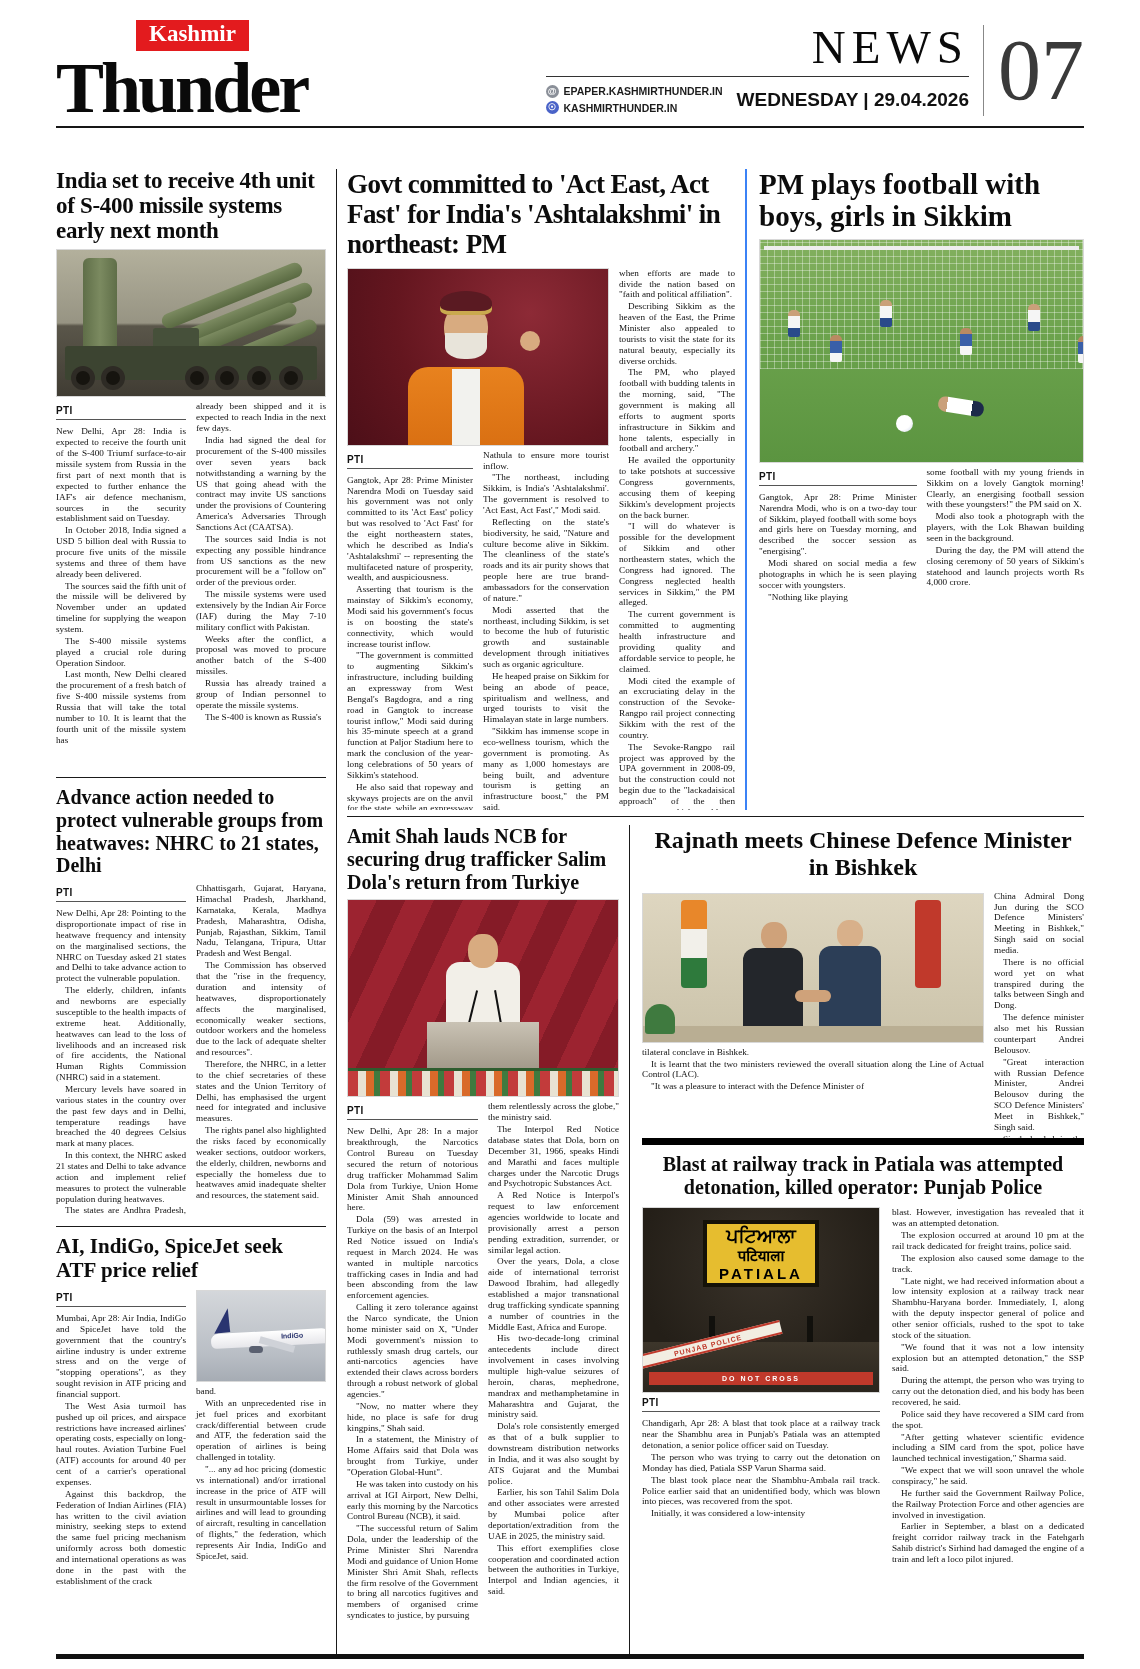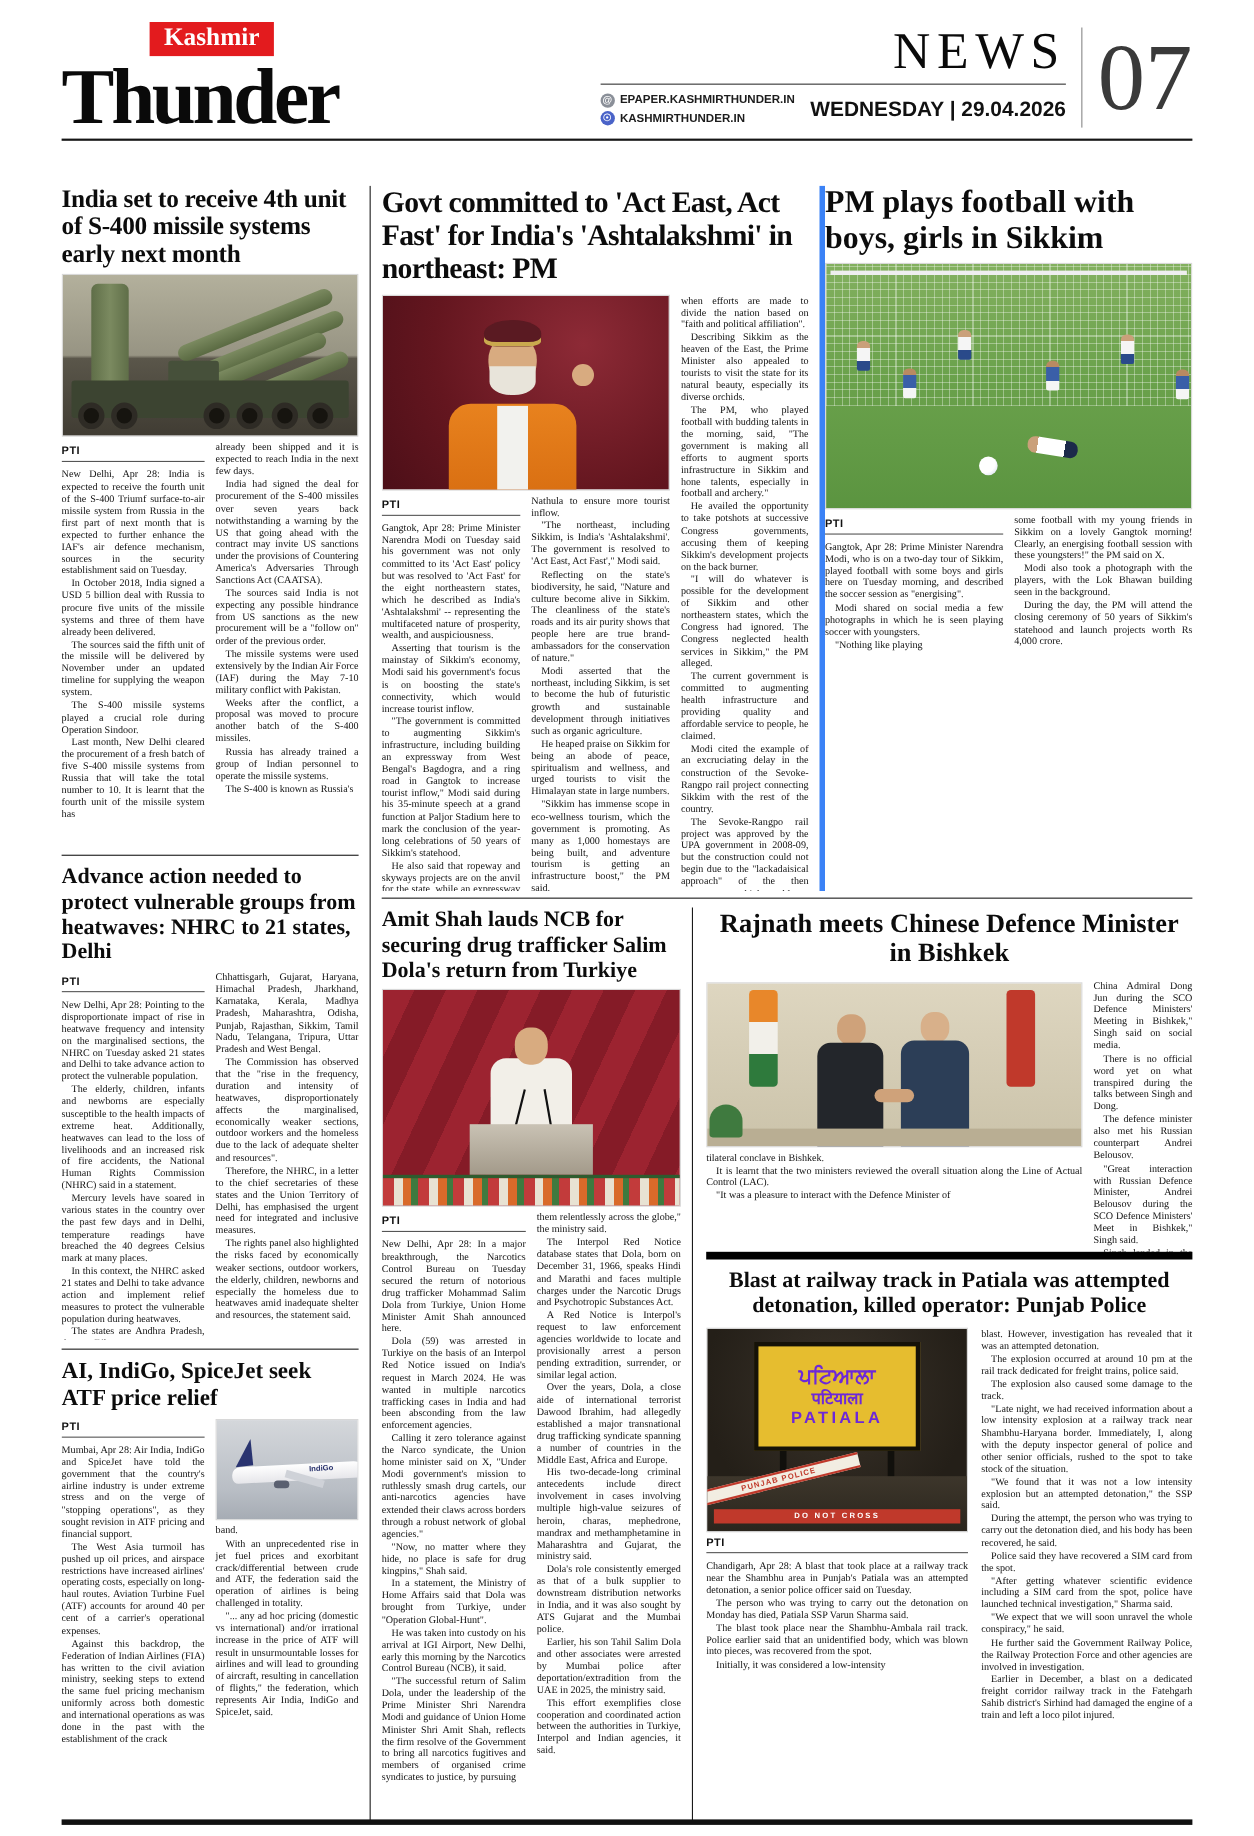--- a/index.html
+++ b/index.html
@@ -47,21 +47,21 @@
                 display:flex; flex-direction:column; min-width:0; }
   .hsep { border-top:1px solid #1a1a1a; margin:8px 0; }
   .bottom-bar { position:absolute; left:56px; right:56px; bottom:10px; height:5px;
                 background:#111; }
 
   article { overflow:hidden; }
   .art-s400 { height:600px; }
   .art-heatwave { height:432px; }
   .art-atf { flex:1; min-height:0; }
   .art-acteast { flex:0 0 398px; width:398px; padding-right:10px; }
-  .art-football { flex:1; border-left:5px solid #3b82f6; min-width:0; }
+  .art-football { flex:1; border-left:2px solid #3b82f6; padding-left:12px; min-width:0; }
   .art-amitshah { flex:0 0 282px; width:282px; padding-right:10px; }
   .art-rajnath { height:320px; border-bottom:7px solid #000000; }
   .art-blast { flex:1; padding-top:8px; min-height:0; }
 
   h1,h2 { margin:0 0 6px; font-weight:700; color:#0c0c0c; }
   .art-s400 h2 { font-size:23px; line-height:1.08; letter-spacing:-.3px; }
   .art-acteast h1 { font-size:27px; line-height:1.12; letter-spacing:-.6px; }
   .art-football h2 { font-size:29px; line-height:1.1; }
   .art-heatwave h2 { font-size:20px; line-height:1.14; }
   .art-amitshah h2 { font-size:20px; line-height:1.14; }
@@ -175,23 +175,23 @@
                 background:linear-gradient(180deg,#ffffff,#e6e6ea); border-radius:8px 10px 6px 6px;
                 transform:rotate(-3deg); }
   .plane-wing { position:absolute; left:62px; top:50px; width:36px; height:7px;
                 background:#cfd2d8; transform:rotate(16deg); }
   .plane-eng { position:absolute; left:52px; top:55px; width:14px; height:7px;
                background:#5a6070; border-radius:4px; }
   .plane-label { position:absolute; left:84px; top:41px; font-family:"Liberation Sans",sans-serif;
                  font-weight:700; font-size:7px; color:#26306b; transform:rotate(-3deg); }
 
   .img-patiala { height:186px; background:radial-gradient(circle at 50% 30%, #3a332a 0%, #241f18 70%); }
-  .sign { position:absolute; left:50%; top:12px; transform:translateX(-50%); width:151px;
-          padding:17px 4px; background:#e6bd2f; border:4px solid #151208; text-align:center;
-          color:#6d28d9; font-weight:700; z-index:2; }
+  .sign { position:absolute; left:50%; top:12px; transform:translateX(-50%); width:116px;
+          padding:1px 4px; background:#e6bd2f; border:4px solid #151208; text-align:center;
+          color:#000000; font-weight:700; z-index:2; }
   .sign-l1 { font-size:19px; line-height:1.15; }
   .sign-l2 { font-size:15px; line-height:1.2; }
   .sign-l3 { font-size:15px; letter-spacing:3px; font-family:"Liberation Sans",sans-serif; }
   .sign-post { position:absolute; width:6px; height:42px; background:#11100c; top:108px; }
   .sp1 { left:calc(50% - 52px); } .sp2 { left:calc(50% + 46px); }
   .gravel { position:absolute; left:0; right:0; bottom:0; height:50px;
             background:linear-gradient(180deg,#3d362b,#2a251d); }
   .tape-pp { position:absolute; left:-10px; bottom:40px; width:150px; height:14px;
              background:#f2ede2; color:#c0392b; font-size:7px; font-weight:700;
              font-family:"Liberation Sans",sans-serif; display:flex; align-items:center;
@@ -533,21 +533,21 @@
                     <p class="para">blast. However, investigation has revealed that it was an attempted detonation.</p>
                     <p class="para">The explosion occurred at around 10 pm at the rail track dedicated for freight trains, police said.</p>
                     <p class="para">The explosion also caused some damage to the track.</p>
                     <p class="para">"Late night, we had received information about a low intensity explosion at a railway track near Shambhu-Haryana border. Immediately, I, along with the deputy inspector general of police and other senior officials, rushed to the spot to take stock of the situation.</p>
                     <p class="para">"We found that it was not a low intensity explosion but an attempted detonation," the SSP said.</p>
                     <p class="para">During the attempt, the person who was trying to carry out the detonation died, and his body has been recovered, he said.</p>
                     <p class="para">Police said they have recovered a SIM card from the spot.</p>
                     <p class="para">"After getting whatever scientific evidence including a SIM card from the spot, police have launched technical investigation," Sharma said.</p>
                     <p class="para">"We expect that we will soon unravel the whole conspiracy," he said.</p>
                     <p class="para">He further said the Government Railway Police, the Railway Protection Force and other agencies are involved in investigation.</p>
-                    <p class="para">Earlier in December, a blast on a dedicated freight corridor railway track in the Fatehgarh Sahib district's Sirhind had damaged the engine of a train and left a loco pilot injured.</p>
+                    <p class="para">Earlier in September, a blast on a dedicated freight corridor railway track in the Fatehgarh Sahib district's Sirhind had damaged the engine of a train and left a loco pilot injured.</p>
                   </div>
               </div>
             </div>
           </article>
 
         </div>
       </div>
     </div>
   </div>
 

